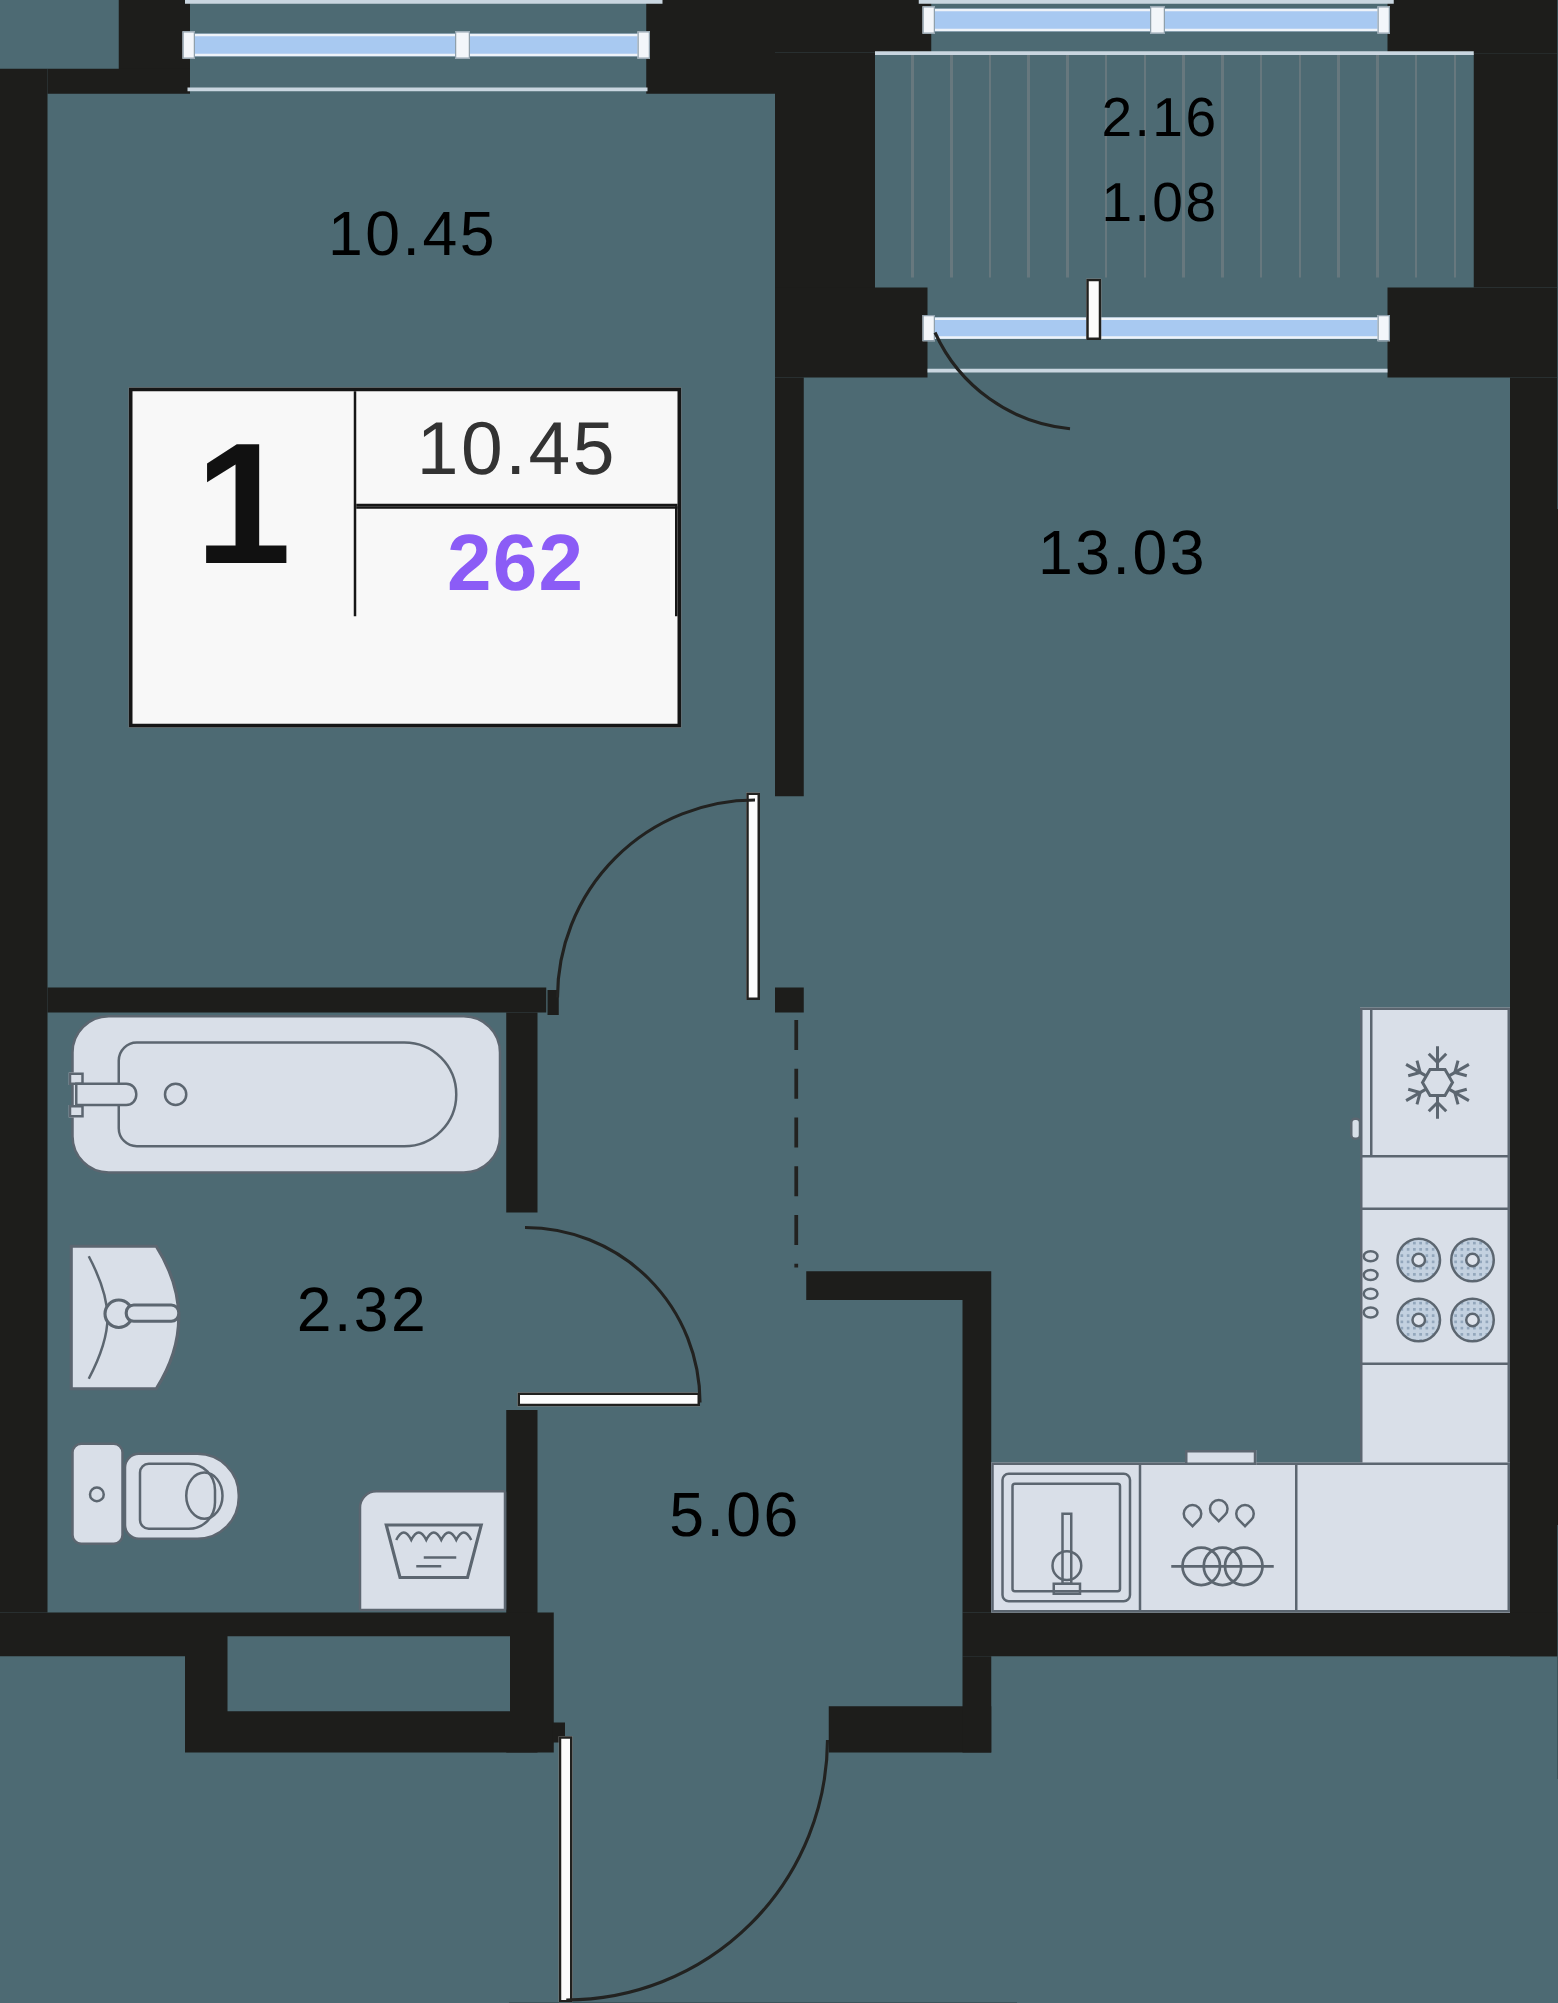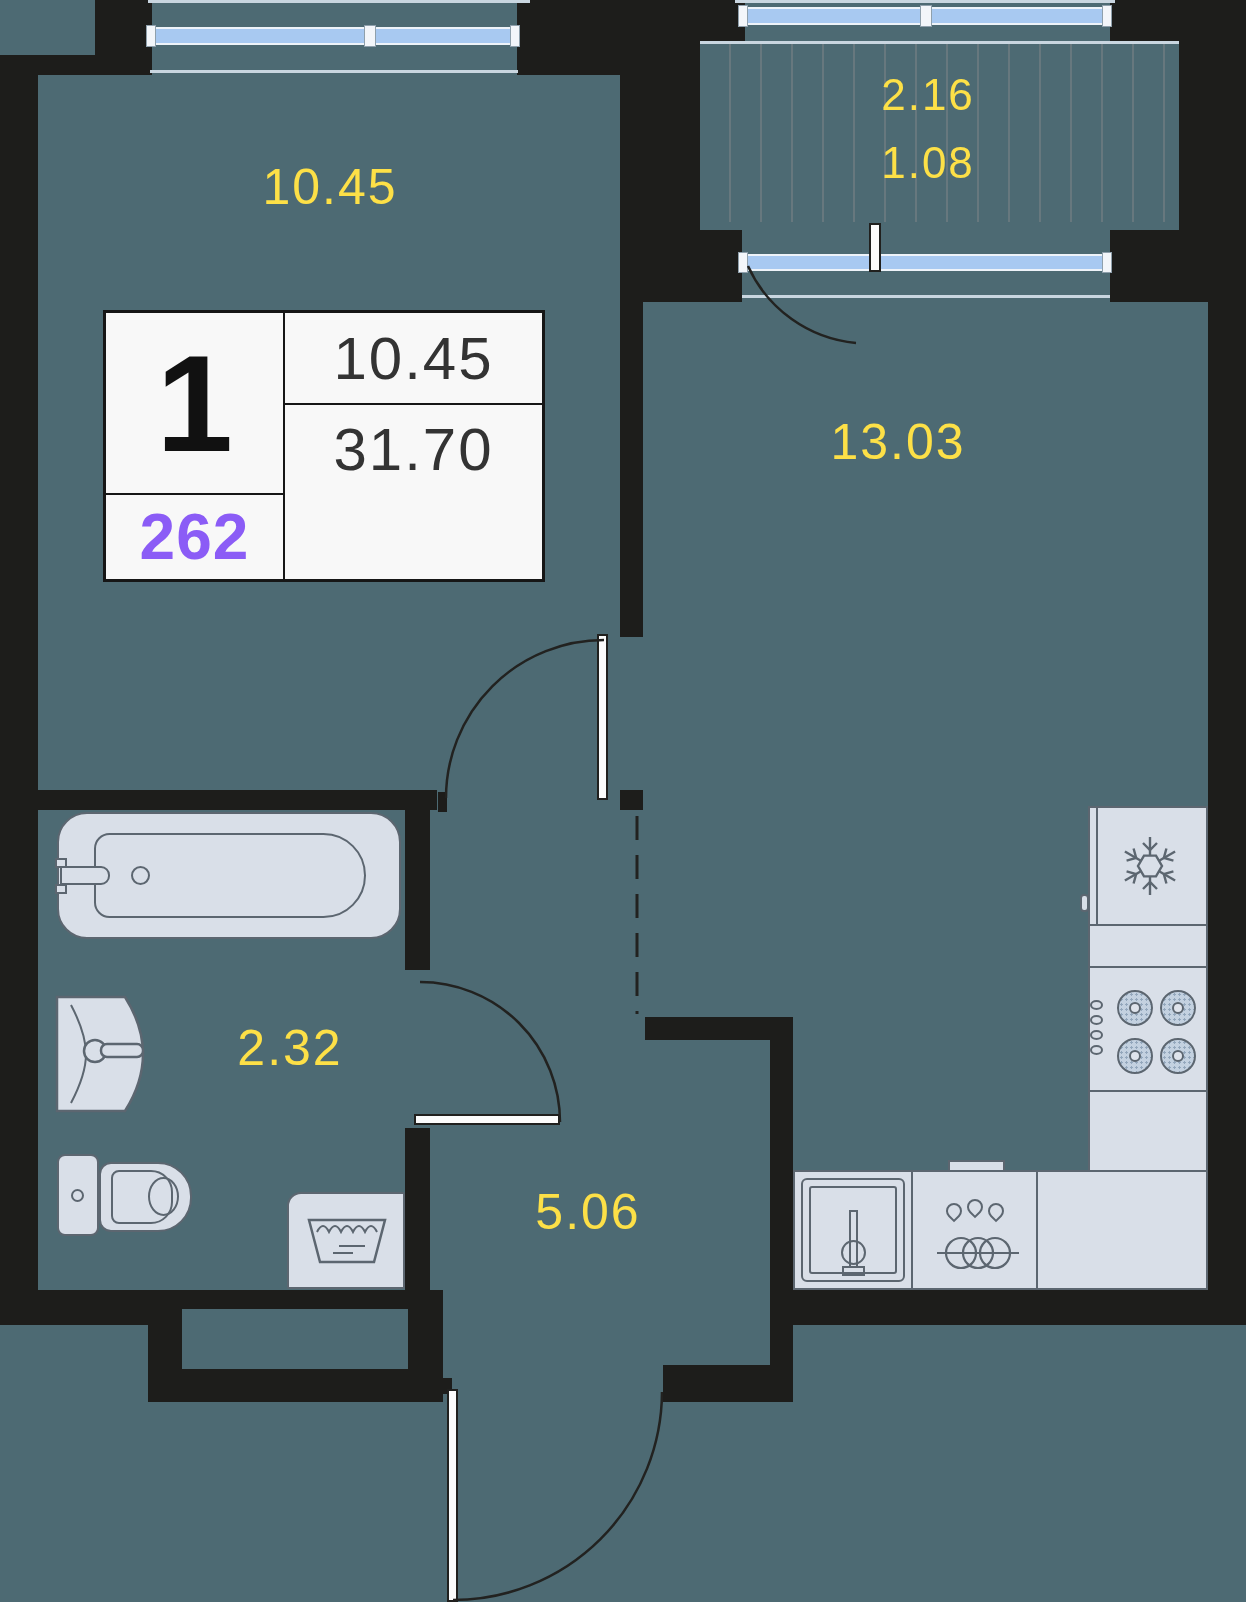--- a/index.html
+++ b/index.html
@@ -9,21 +9,21 @@
   .wall{position:absolute;background:#1d1d1b;}
   .teal{position:absolute;background:#4d6a73;}
   .fix{position:absolute;background:#d9dfe8;border:2px solid #5c6670;box-sizing:border-box;}
   .outline{position:absolute;border:2px solid #5c6670;box-sizing:border-box;}
   .line{position:absolute;background:#5c6670;}
   .sill{position:absolute;background:#c9d6e0;z-index:4;}
   .band{position:absolute;background:#a8c9f1;border-top:2px solid #eef3f9;border-bottom:2px solid #eef3f9;box-sizing:border-box;z-index:4;}
   .tick{position:absolute;background:#f3f6fa;border:1px solid #8fa0ac;box-sizing:border-box;z-index:5;}
   .leaf{position:absolute;background:#fcfcfc;border:2px solid #20201e;box-sizing:border-box;z-index:5;}
   .stripes{position:absolute;background:repeating-linear-gradient(90deg,rgba(0,0,0,0) 0 29px,#67787e 29px 31px);}
-  .label{position:absolute;font-size:50px;color:#fde047;letter-spacing:2px;transform:translate(-50%,-50%);white-space:nowrap;z-index:6;}
+  .label{position:absolute;font-size:50px;color:#000000;letter-spacing:2px;transform:translate(-50%,-50%);white-space:nowrap;z-index:6;}
   .label.small{font-size:44px;}
   .overlay{position:absolute;left:0;top:0;z-index:5;pointer-events:none;}
   .burner{position:absolute;width:36px;height:36px;border-radius:50%;border:2px solid #5c6670;
           background-color:#c3d1e0;background-image:radial-gradient(#93a7bc 1.2px,rgba(0,0,0,0) 1.4px);
           background-size:5px 5px;box-sizing:border-box;z-index:3;}
   .burner i{position:absolute;left:10px;top:10px;width:12px;height:12px;border-radius:50%;
             background:#dfe4ec;border:2px solid #5c6670;box-sizing:border-box;display:block;}
   .knob{position:absolute;width:13px;height:10px;border:2px solid #5c6670;border-radius:50%;box-sizing:border-box;z-index:3;}
   .drop{position:absolute;width:16px;height:16px;border:2.5px solid #5c6670;border-radius:50% 50% 50% 0;
         transform:rotate(-45deg);box-sizing:border-box;z-index:3;}
@@ -222,17 +222,16 @@
   <div class="label" style="left:330px;top:187px;">10.45</div>
   <div class="label" style="left:898px;top:442px;">13.03</div>
   <div class="label" style="left:290px;top:1048px;">2.32</div>
   <div class="label" style="left:588px;top:1212px;">5.06</div>
   <div class="label small" style="left:928px;top:95px;">2.16</div>
   <div class="label small" style="left:928px;top:163px;">1.08</div>
 
   <div class="itable">
     <div class="cell count">1</div>
     <div class="cell vcell v1">10.45</div>
-    <div class="cell vcell">31.70</div>
     <div class="cell unit">262</div>
   </div>
 
 </div>
 
 </body></html>

